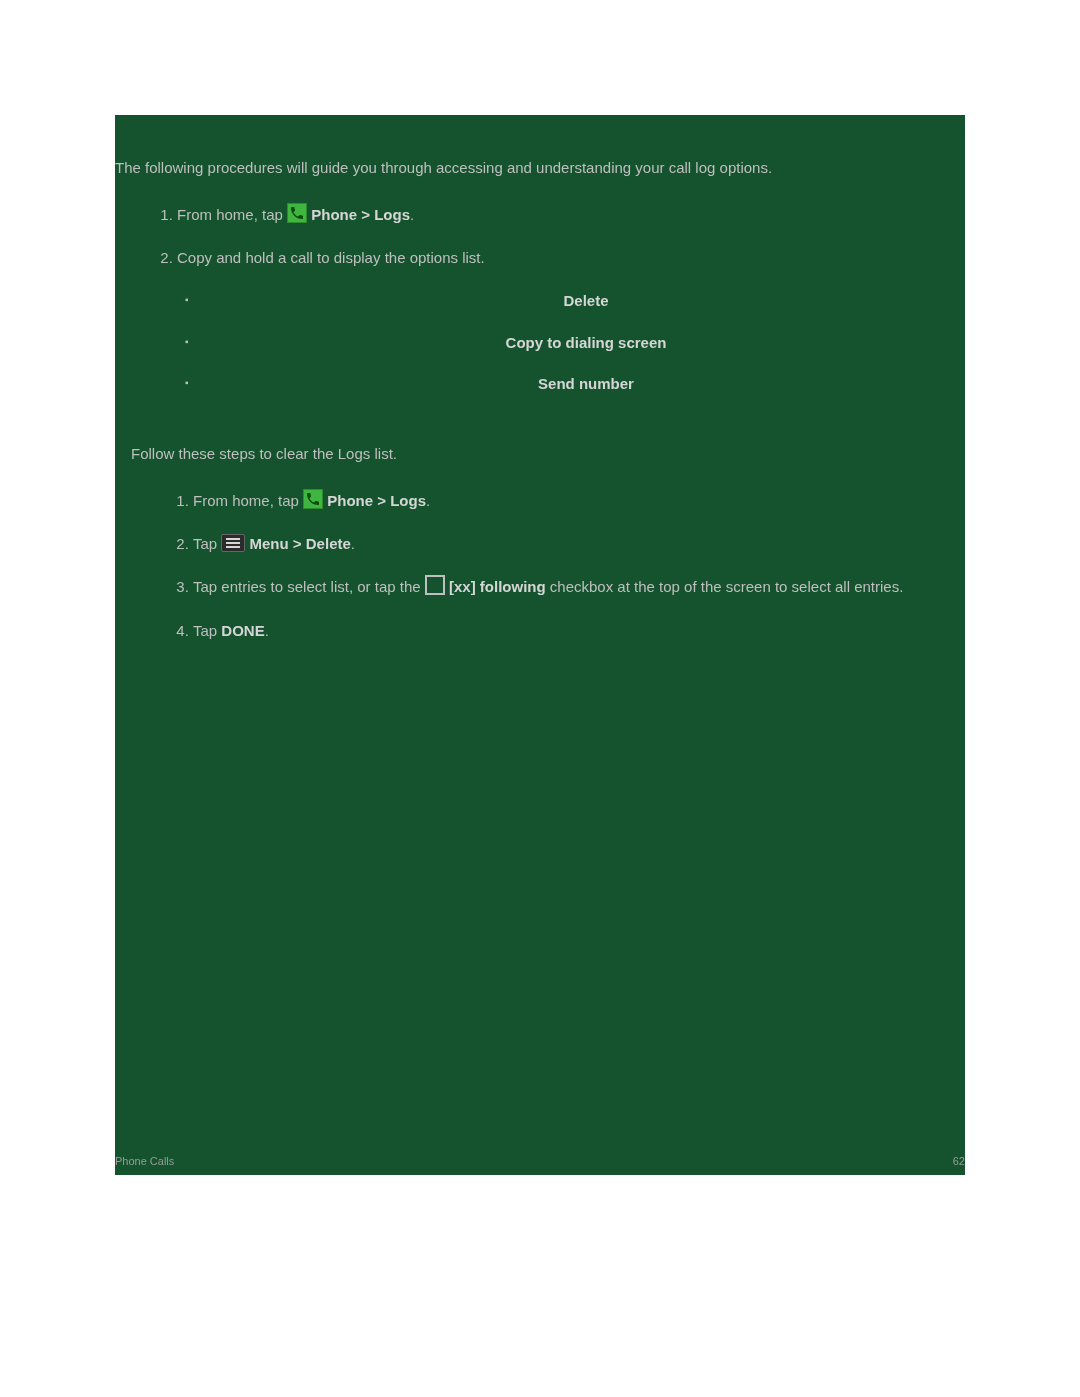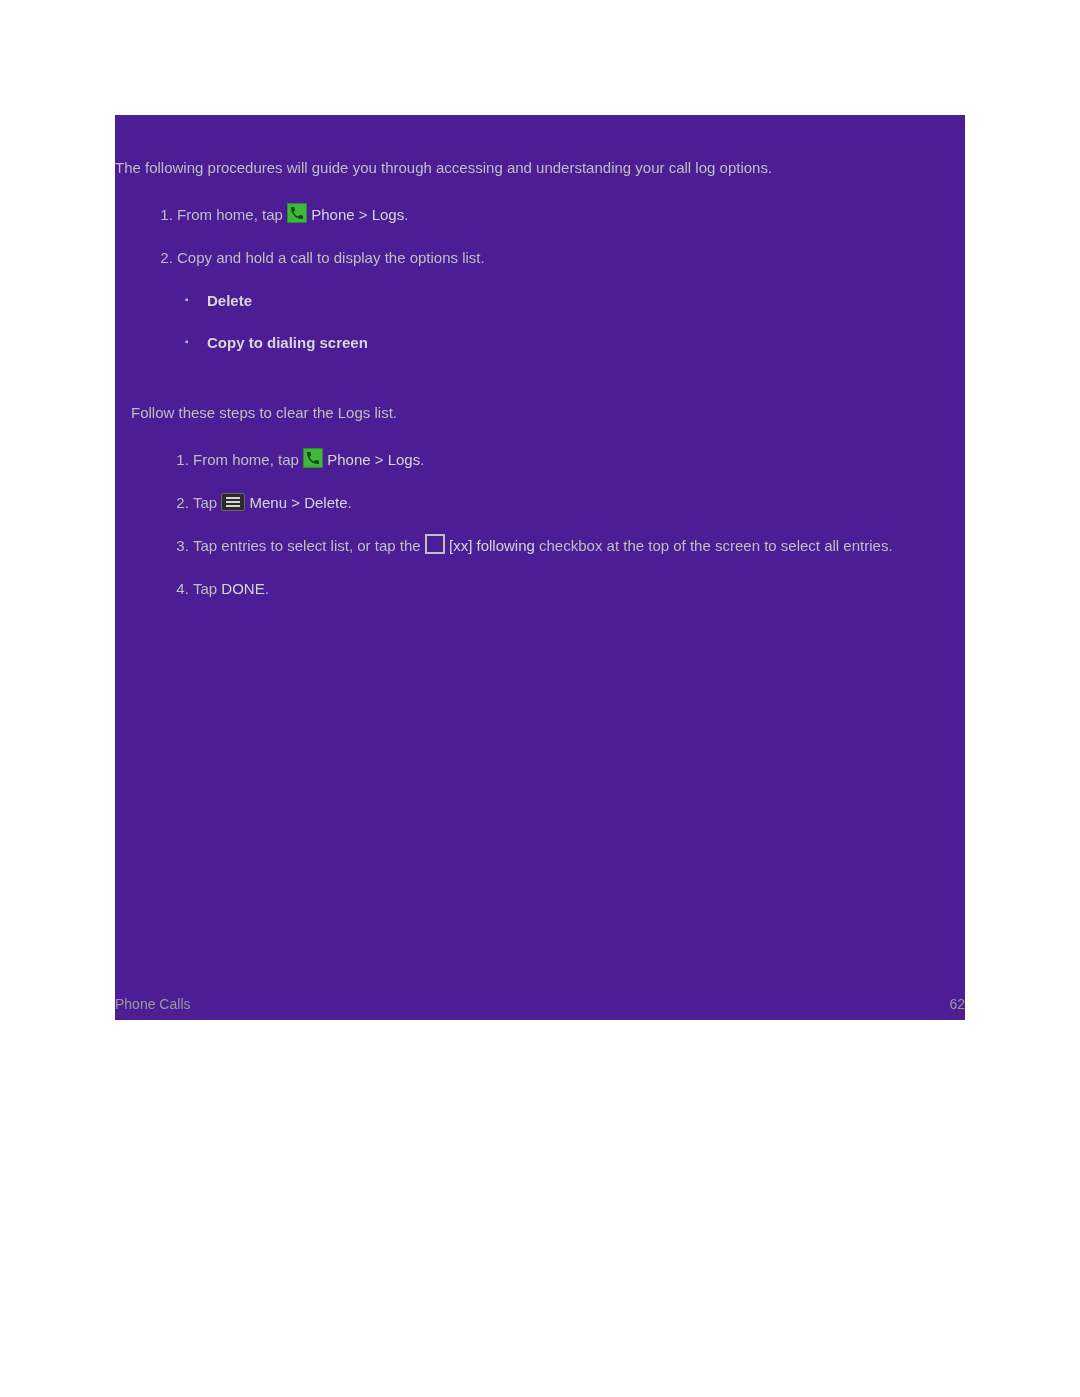--- a/index.html
+++ b/index.html
@@ -12,23 +12,23 @@
   }
   .page {
     width: 1080px;
     height: 1397px;
     margin: 0 auto;
     box-sizing: border-box;
     padding: 115px 115px 0 115px;
     position: relative;
   }
   .doc {
-    background: #4c1d95;
+    background: #14532d;
     width: 100%;
-    height: 905px;
+    height: 1060px;
     box-sizing: border-box;
     padding: 42px 0 4px 0;
     position: relative;
   }
   .intro {
     margin: 0 0 24px 0;
     line-height: 1.45;
     color: #bfbfbf;
   }
   ol.main {
@@ -43,31 +43,32 @@
   ol.main ul.sub {
     list-style: none;
     margin: 20px 0 0 0;
     padding-left: 30px;
   }
   ol.main ul.sub li {
     margin-bottom: 18px;
     position: relative;
     font-weight: bold;
     color: #d6d6d6;
+    text-align: center;
   }
   ol.main ul.sub li::before {
     content: "▪";
     position: absolute;
     left: -22px;
     font-size: 10px;
     top: 3px;
     color: #bfbfbf;
   }
   .bold {
-    font-weight: normal;
+    font-weight: bold;
     color: #d6d6d6;
   }
   .section2 {
     margin-top: 48px;
     margin-left: 16px;
   }
   .phone-icon {
     display: inline-block;
     width: 18px;
     height: 18px;
@@ -109,21 +110,21 @@
     border: 2px solid #bfbfbf;
     vertical-align: -3px;
     background: transparent;
   }
   .footer {
     position: absolute;
     bottom: 8px;
     left: 0;
     right: 0;
     color: #9a9a9a;
-    font-size: 14px;
+    font-size: 11px;
   }
   .footer-left { float: left; }
   .footer-right { float: right; }
 </style>
 </head>
 <body>
 
 <div class="page">
   <div class="doc">
 
@@ -133,20 +134,21 @@
       <li>
         <span>From home, tap </span><span class="phone-icon"><svg width="16" height="16" viewBox="0 0 24 24">
               <path fill="#0b4d0b" d="M6.6 10.8c1.4 2.8 3.8 5.2 6.6 6.6l2.2-2.2c.3-.3.7-.4 1-.2 1.1.4 2.3.6 3.6.6.6 0 1 .4 1 1V20c0 .6-.4 1-1 1C10.6 21 3 13.4 3 4c0-.6.4-1 1-1h3.4c.6 0 1 .4 1 1 0 1.3.2 2.5.6 3.6.1.3.1.7-.2 1l-2.2 2.2z"></path>
             </svg></span><span class="bold"> Phone &gt; Logs</span><span>.</span>
       </li>
       <li>
         <span>Copy and hold a call to display the options list.</span>
         <ul class="sub">
           <li>Delete</li>
           <li>Copy to dialing screen</li>
+          <li>Send number</li>
         </ul>
       </li>
     </ol>
 
     <div class="section2">
       <p class="intro">Follow these steps to clear the Logs list.</p>
 
       <ol class="main">
         <li>
           <span>From home, tap </span><span class="phone-icon"><svg width="16" height="16" viewBox="0 0 24 24">

